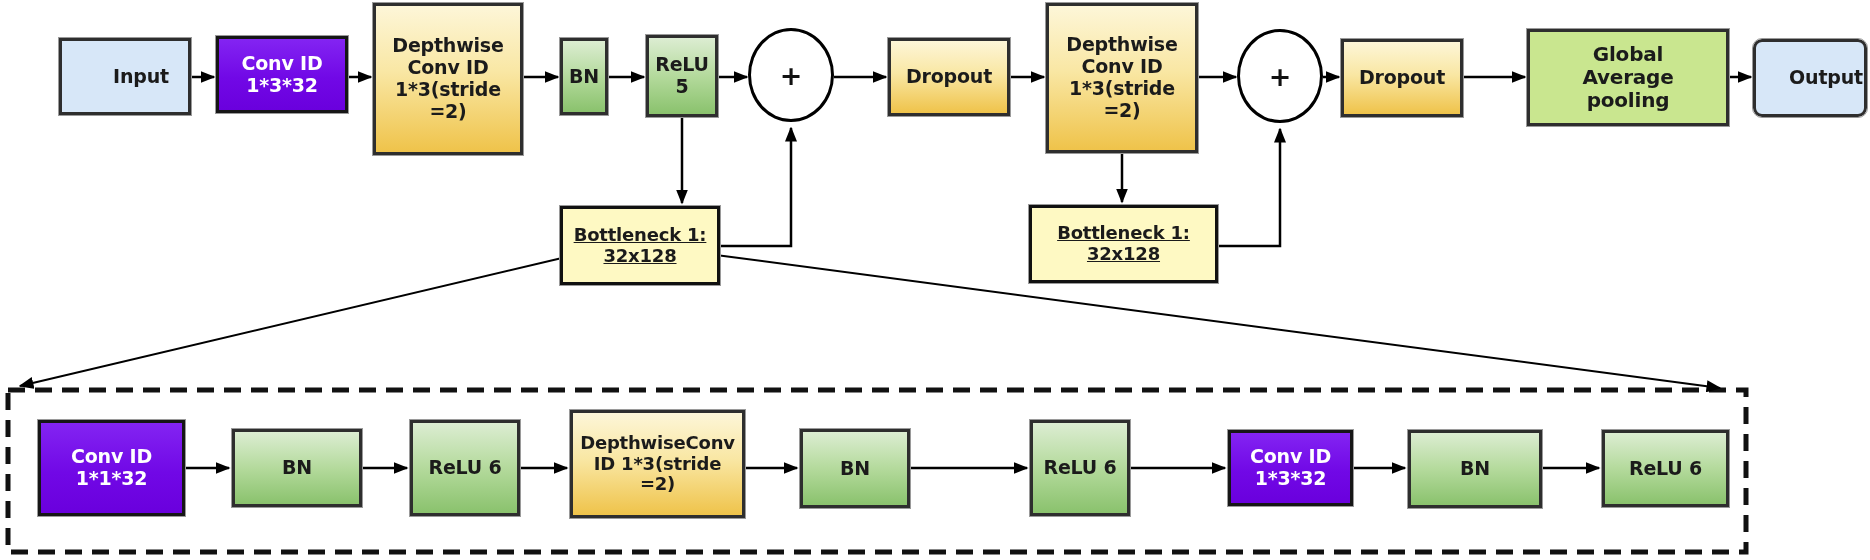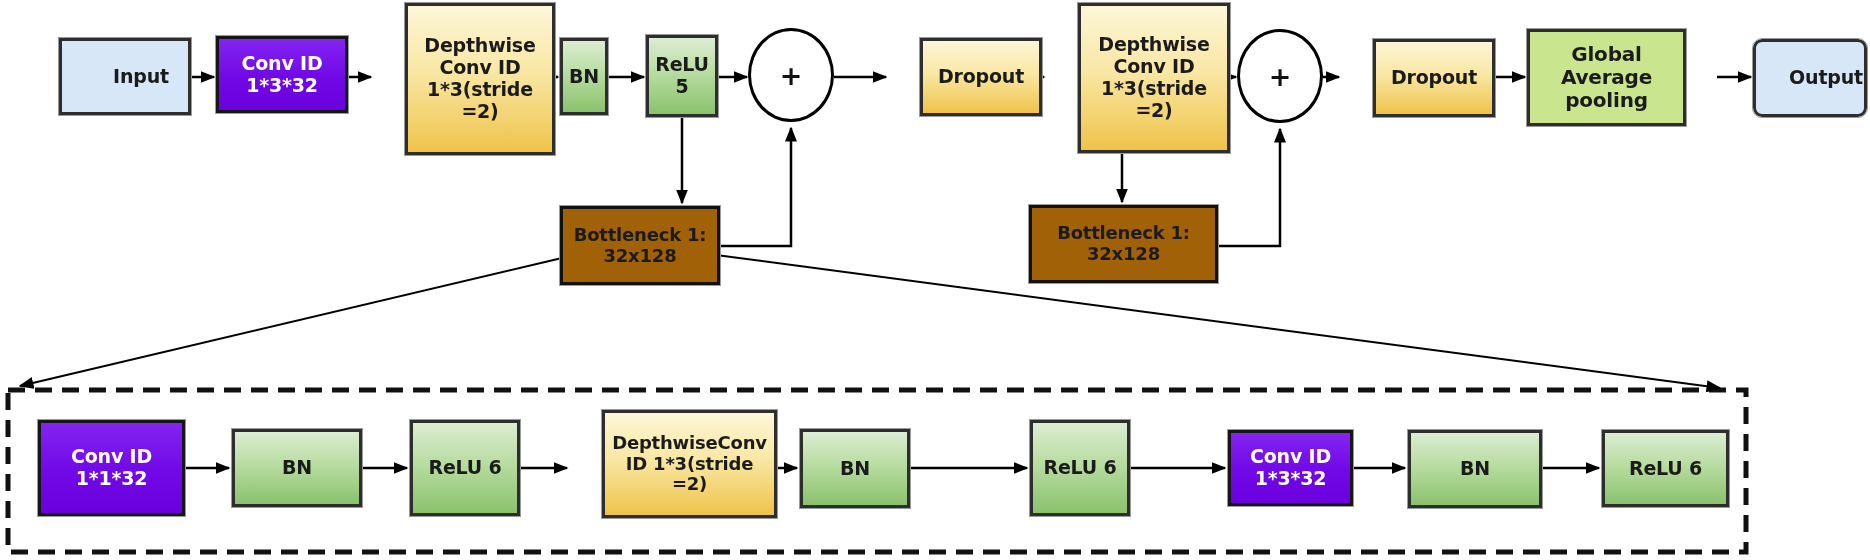--- a/index.html
+++ b/index.html
@@ -21,42 +21,42 @@
     border:3px solid #2e2e2e;
     outline:1px solid #9a9a9a;
     white-space:pre-line;
     line-height:1.15;
     font-size:19px;
     letter-spacing:-0.2px;
     z-index:2;
   }
   .blue{background:#d7e7f8;padding-left:32px;}
   .purple{background:linear-gradient(180deg,#8324f2 0%,#7108e6 55%,#6a00dd 100%);color:#ffffff;border-color:#161616;}
-  .gold{background:linear-gradient(180deg,#fdf6d8 0%,#f9e7a4 45%,#efc34a 100%);margin-left:32px;}
+  .gold{background:linear-gradient(180deg,#fdf6d8 0%,#f9e7a4 45%,#efc34a 100%);}
   .green{background:linear-gradient(180deg,#dcedd2 0%,#b4da9c 50%,#8ac26d 100%);}
   .ga{background:#c9e68f;}
-  .yellow{background:#a16207;border-color:#111111;}
+  .yellow{background:#fef9c3;border-color:#111111;text-decoration:underline;}
   .circle{
     position:absolute;box-sizing:border-box;z-index:2;
     background:#ffffff;border:3.5px solid #000000;border-radius:50%;
     display:flex;align-items:center;justify-content:center;
     font-size:27px;font-weight:bold;color:#111;outline:none;
   }
   
   .n-input   {left:59px;  top:38px; width:132px; height:77px;}
   .n-conv1   {left:216px; top:36px; width:132px; height:77px;}
   .n-dw1     {left:373px; top:3px;  width:150px; height:152px;}
   .n-bn1     {left:560px; top:38px; width:48px;  height:77px;}
   .n-relu1   {left:646px; top:35px; width:72px;  height:82px;}
   .n-add1    {left:748px; top:28px; width:86px;  height:94px;}
   .n-drop1   {left:888px; top:38px; width:122px; height:78px;}
   .n-dw2     {left:1046px;top:3px;  width:152px; height:150px;}
   .n-add2    {left:1237px;top:29px; width:86px;  height:94px;}
   .n-drop2   {left:1341px;top:39px; width:122px; height:78px;}
-  .n-gap     {left:1527px;top:29px; width:159px; height:97px;font-size:20px;}
+  .n-gap     {left:1527px;top:29px; width:202px; height:97px;font-size:20px;}
   .n-output  {left:1753px;top:39px; width:114px; height:78px;border-radius:9px;}
   
   .n-b1      {left:560px; top:206px;width:160px; height:79px;font-size:18px;}
   .n-b2      {left:1029px;top:205px;width:189px; height:78px;font-size:18px;}
   
   .n-d1      {left:38px;  top:420px;width:147px; height:96px;}
   .n-d2      {left:232px; top:429px;width:130px; height:78px;}
   .n-d3      {left:410px; top:420px;width:110px; height:96px;}
   .n-d4      {left:570px; top:410px;width:175px; height:108px;font-size:18px;}
   .n-d5      {left:800px; top:429px;width:110px; height:79px;}

